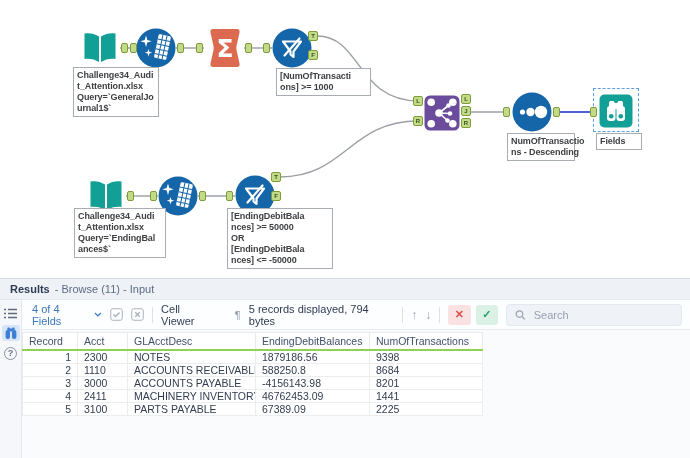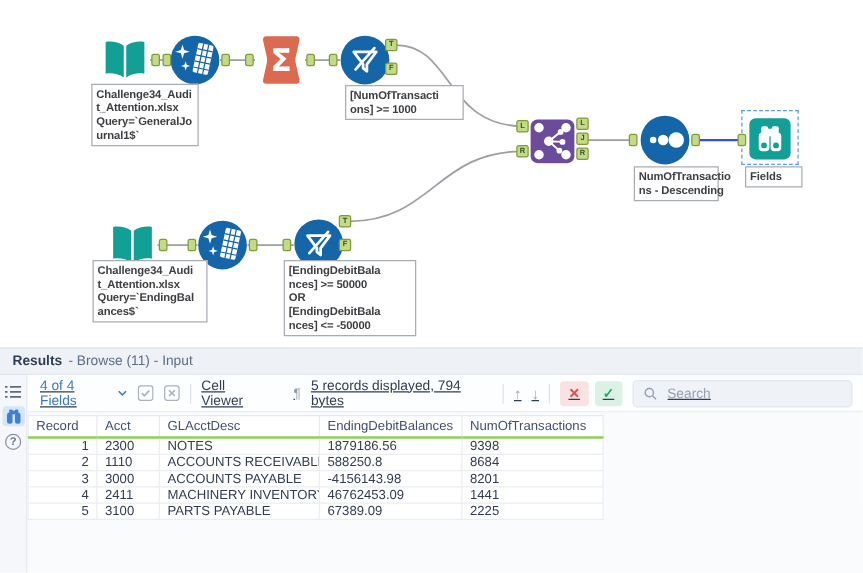--- a/index.html
+++ b/index.html
@@ -66,21 +66,21 @@
     border:1.2px solid #8a93a3; color:#6b7585;
     font-size:9px; line-height:11px; text-align:center; font-weight:700;
   }
 
   .content { flex:1; display:flex; flex-direction:column; min-width:0; }
   .toolbar {
     height:30px; flex:0 0 30px;
     display:flex; align-items:center; gap:8px;
     padding:0 6px 0 10px;
     background:#fdfeff; border-bottom:1px solid #e6eaf0;
-    font-size:11px; color:#2f3d56;text-decoration:underline;
+    font-size:11px; color:#2f3d56;
   }
   .tb-link { display:flex; align-items:center; gap:4px; color:#3a78bd; cursor:default; }
   .tb-dark { display:flex; align-items:center; gap:4px; color:#323f58; }
   .tb-divider { width:1px; height:16px; background:#dfe3e9; }
   .icon-btn { display:flex; align-items:center; justify-content:center; }
   .pilcrow { color:#8f99a8; font-size:11px; }
   .arrow-btn { color:#9aa3b0; font-size:12px; line-height:12px; }
   .btn-square {
     width:23px; height:20px; border-radius:3px;
     display:flex; align-items:center; justify-content:center;

